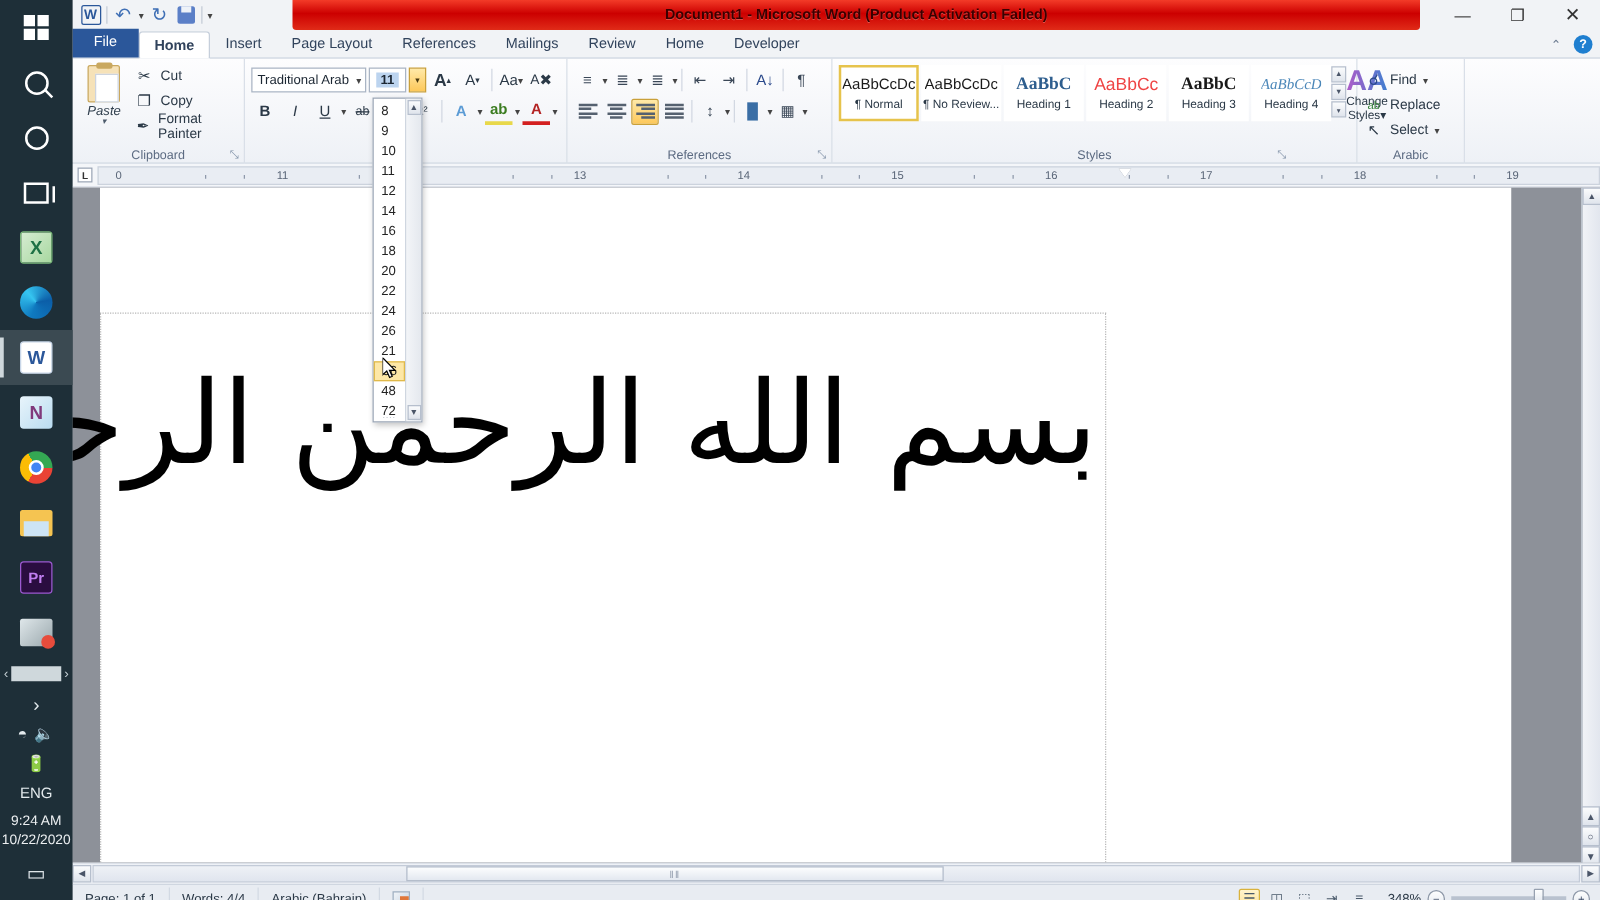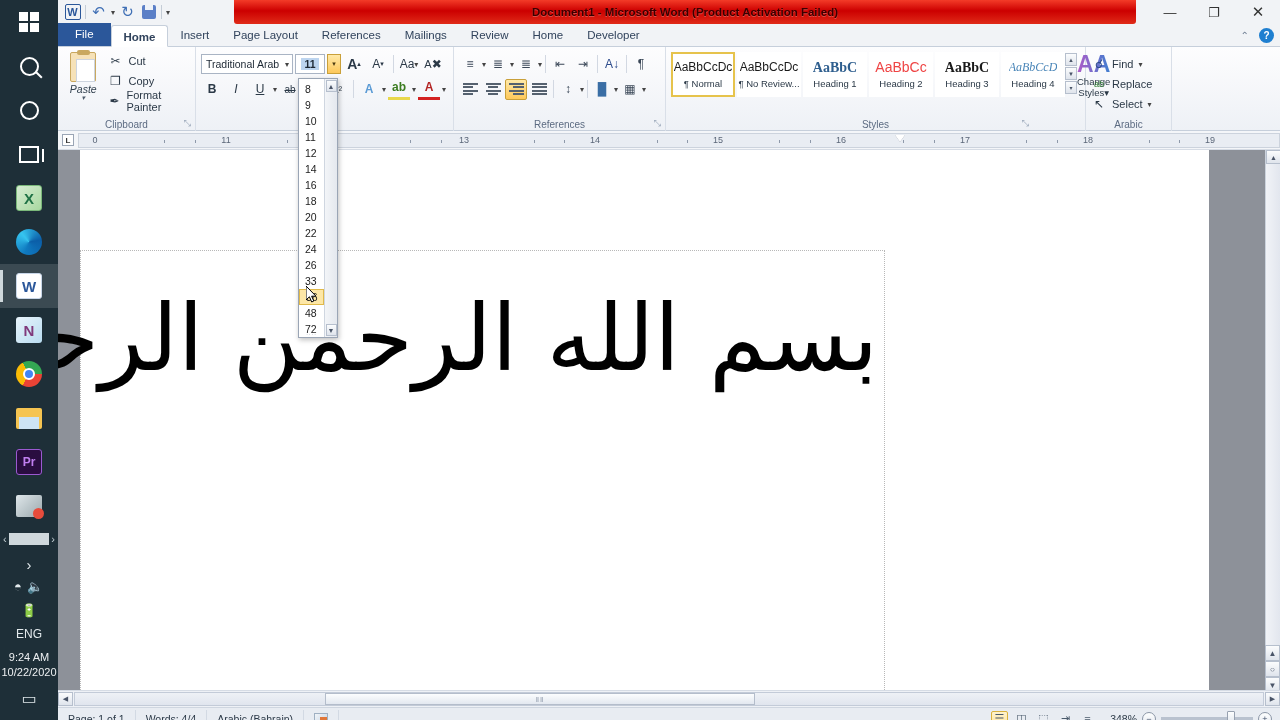--- a/index.html
+++ b/index.html
@@ -654,21 +654,21 @@
       <div class="item">10</div>
       <div class="item">11</div>
       <div class="item">12</div>
       <div class="item">14</div>
       <div class="item">16</div>
       <div class="item">18</div>
       <div class="item">20</div>
       <div class="item">22</div>
       <div class="item">24</div>
       <div class="item">26</div>
-      <div class="item">33</div>
+      <div class="item">21</div>
       <div class="item hl">36</div>
       <div class="item">48</div>
       <div class="item">72</div>
     </div>
     <div class="slbar">
       <span class="slbtn">▲</span>
       <span class="slbtn">▼</span>
     </div>
     <div class="sl-grip">....</div>
   </div>

